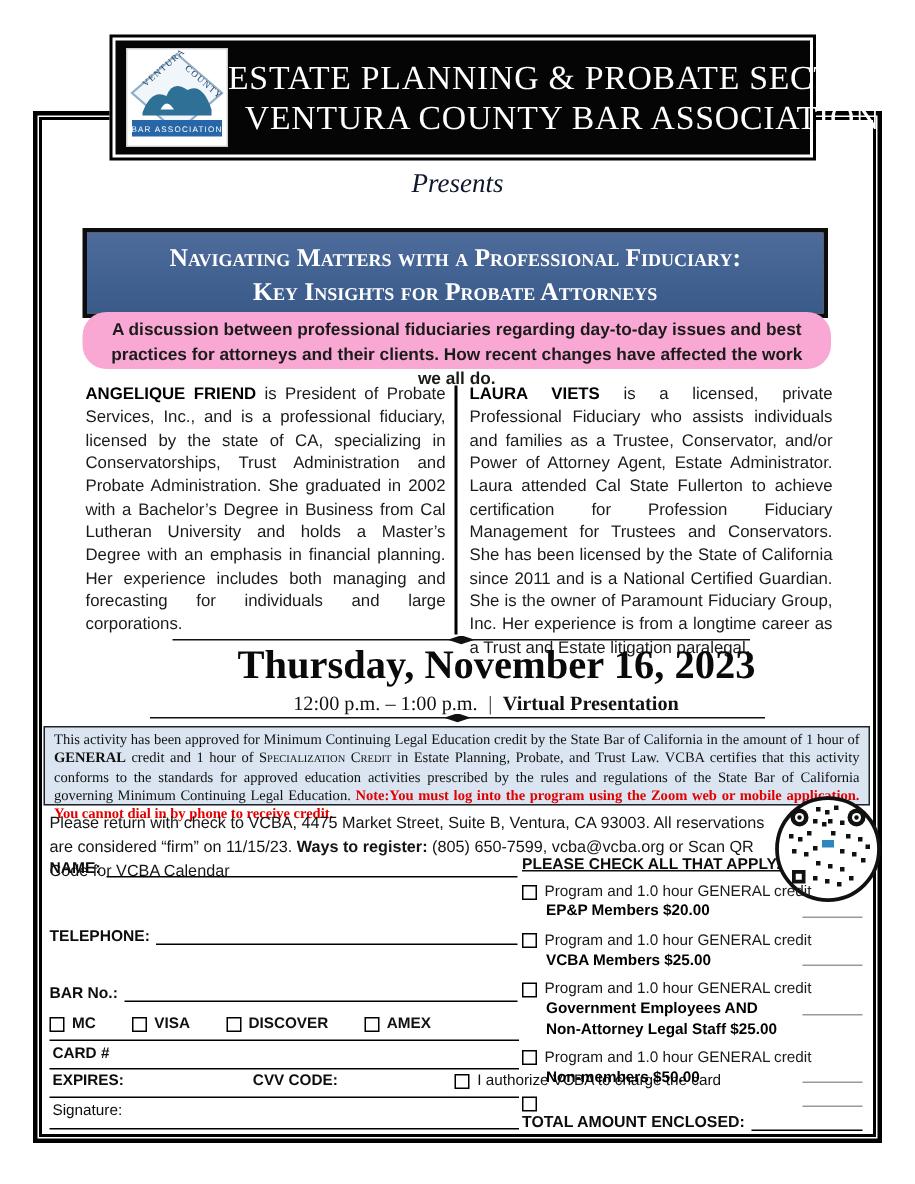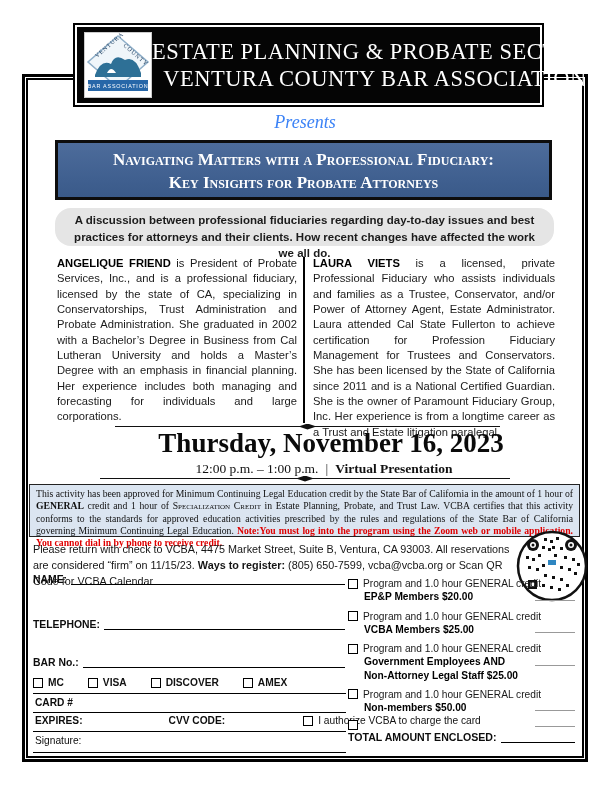--- a/index.html
+++ b/index.html
@@ -12,29 +12,29 @@
 
   
   .header-box{position:absolute;left:73px;top:23px;width:463px;height:76px;border:2px solid #000;
               background:#fff;padding:2px;z-index:3;}
   .header-black{width:100%;height:100%;background:#050505;display:flex;align-items:center;}
   .logo{width:66px;height:64px;background:#fff;margin-left:7px;flex:0 0 auto;border:1px solid #ccc;}
   .header-title{flex:1;text-align:center;color:#fff;font-family:"Liberation Serif",serif;
                 font-size:22.5px;line-height:1.22;letter-spacing:.5px;white-space:nowrap;}
 
   .presents{position:absolute;left:0;top:112px;width:100%;text-align:center;z-index:2;
-            font-family:"Liberation Serif",serif;font-style:italic;font-size:18px;color:#3b82f6;}
-
-  
-  .banner{position:absolute;left:55px;top:140px;width:491px;height:48px;border:3px solid #0d0d0d;
+            font-family:"Liberation Serif",serif;font-style:italic;font-size:18px;color:#0f172a;}
+
+  
+  .banner{position:absolute;left:55px;top:152px;width:491px;height:48px;border:3px solid #0d0d0d;
           background:linear-gradient(180deg,#4d6c9b 0%,#3f5f8f 70%,#3a5a89 100%);
           text-align:center;color:#fff;font-family:"Liberation Serif",serif;
           font-variant:small-caps;font-weight:bold;font-size:17px;line-height:1.35;padding-top:6px;z-index:2;}
 
-  .subtitle{position:absolute;left:55px;top:208px;width:499px;height:38px;background:#e5e5e5;
+  .subtitle{position:absolute;left:55px;top:208px;width:499px;height:38px;background:#f9a8d4;
             box-sizing:border-box;padding:4px 16px 0;text-align:center;z-index:2;
             font-size:11.5px;font-weight:bold;color:#1b1b1b;line-height:1.45;border-radius:16px;}
 
   
   .bio{position:absolute;top:256px;font-size:11.2px;line-height:1.37;text-align:justify;z-index:2;color:#1a1a1a;}
   .bio-left{left:57px;width:240px;}
   .bio-right{left:313px;width:242px;}
   .bio b{color:#000;}
   .col-divider{position:absolute;left:303px;top:257px;width:1.5px;height:166px;background:#000;z-index:2;}
 
@@ -233,20 +233,21 @@
       <span class="cb"></span>
       <span style="font-weight:normal;">I authorize VCBA to charge the card</span>
     </span>
   </div>
 
   <div class="hline" style="left:33px;top:731px;width:313px;"></div>
   <div class="small-label" style="position:absolute;left:35px;top:735px;font-weight:normal;z-index:2;">Signature:</div>
   <div class="hline" style="left:33px;top:752px;width:313px;"></div>
 
   <div class="right-col">
+    <div class="rc-header">PLEASE CHECK ALL THAT APPLY:</div>
 
     <div class="opt">
       <div class="l1">
           <span class="cb"></span>
           <span>Program and 1.0 hour GENERAL credit</span>
         </div>
       <div class="bold2">EP&amp;P Members $20.00</div>
       <span class="amt-blank"></span>
     </div>
 

